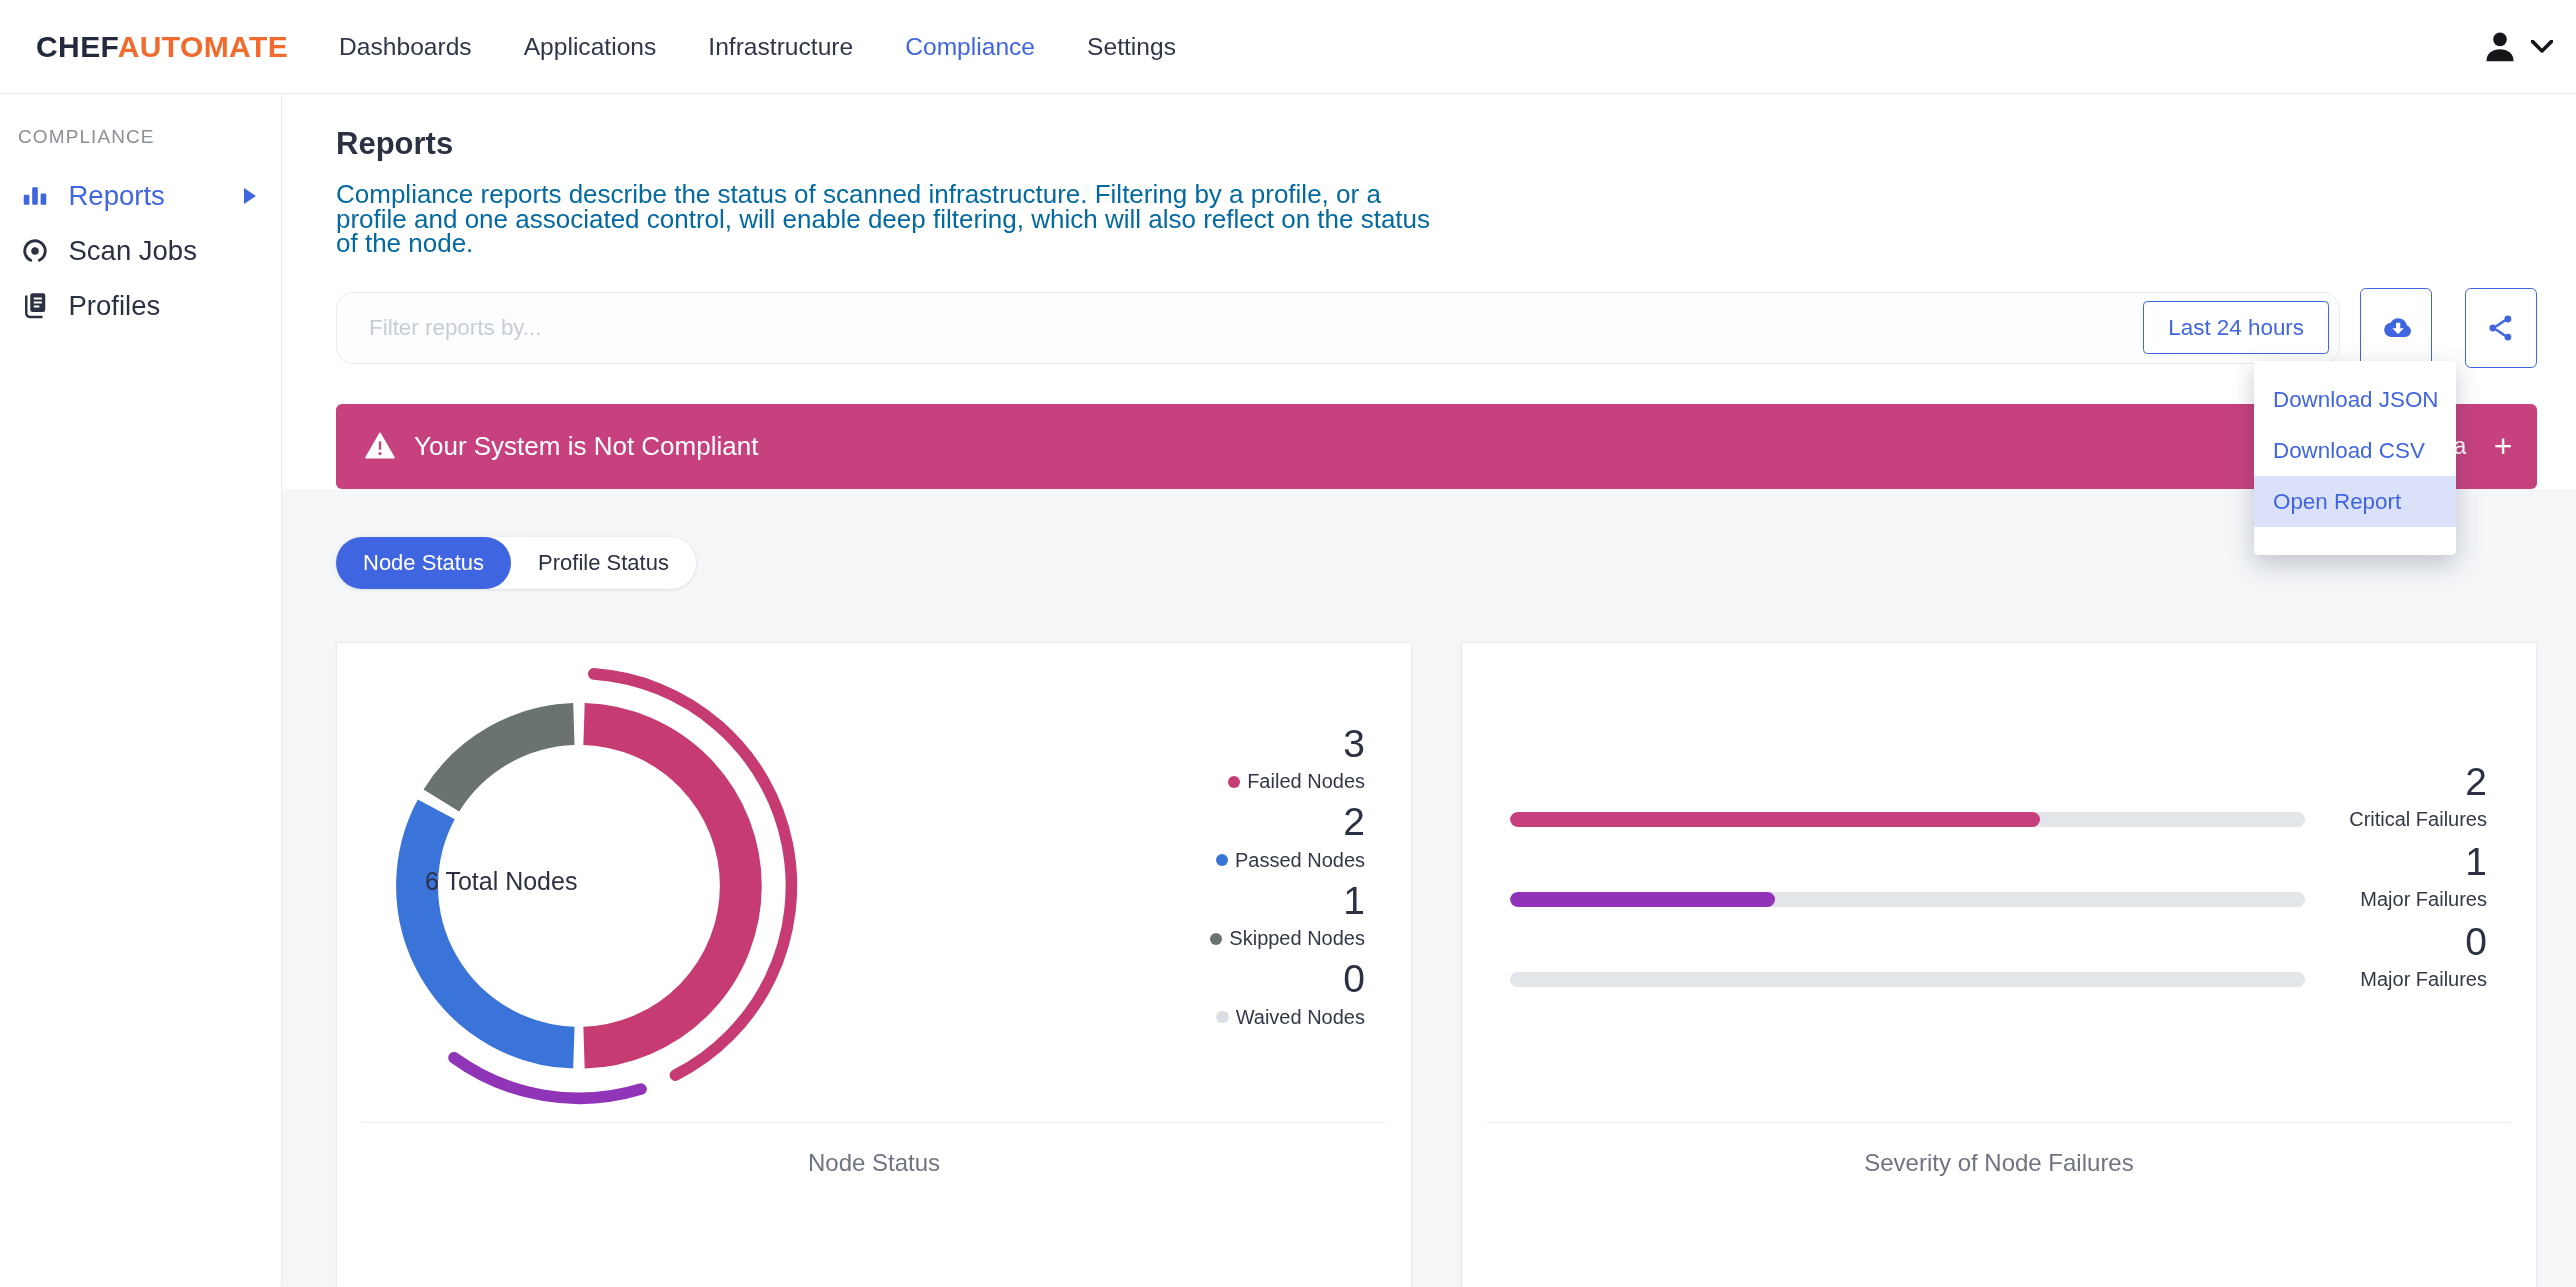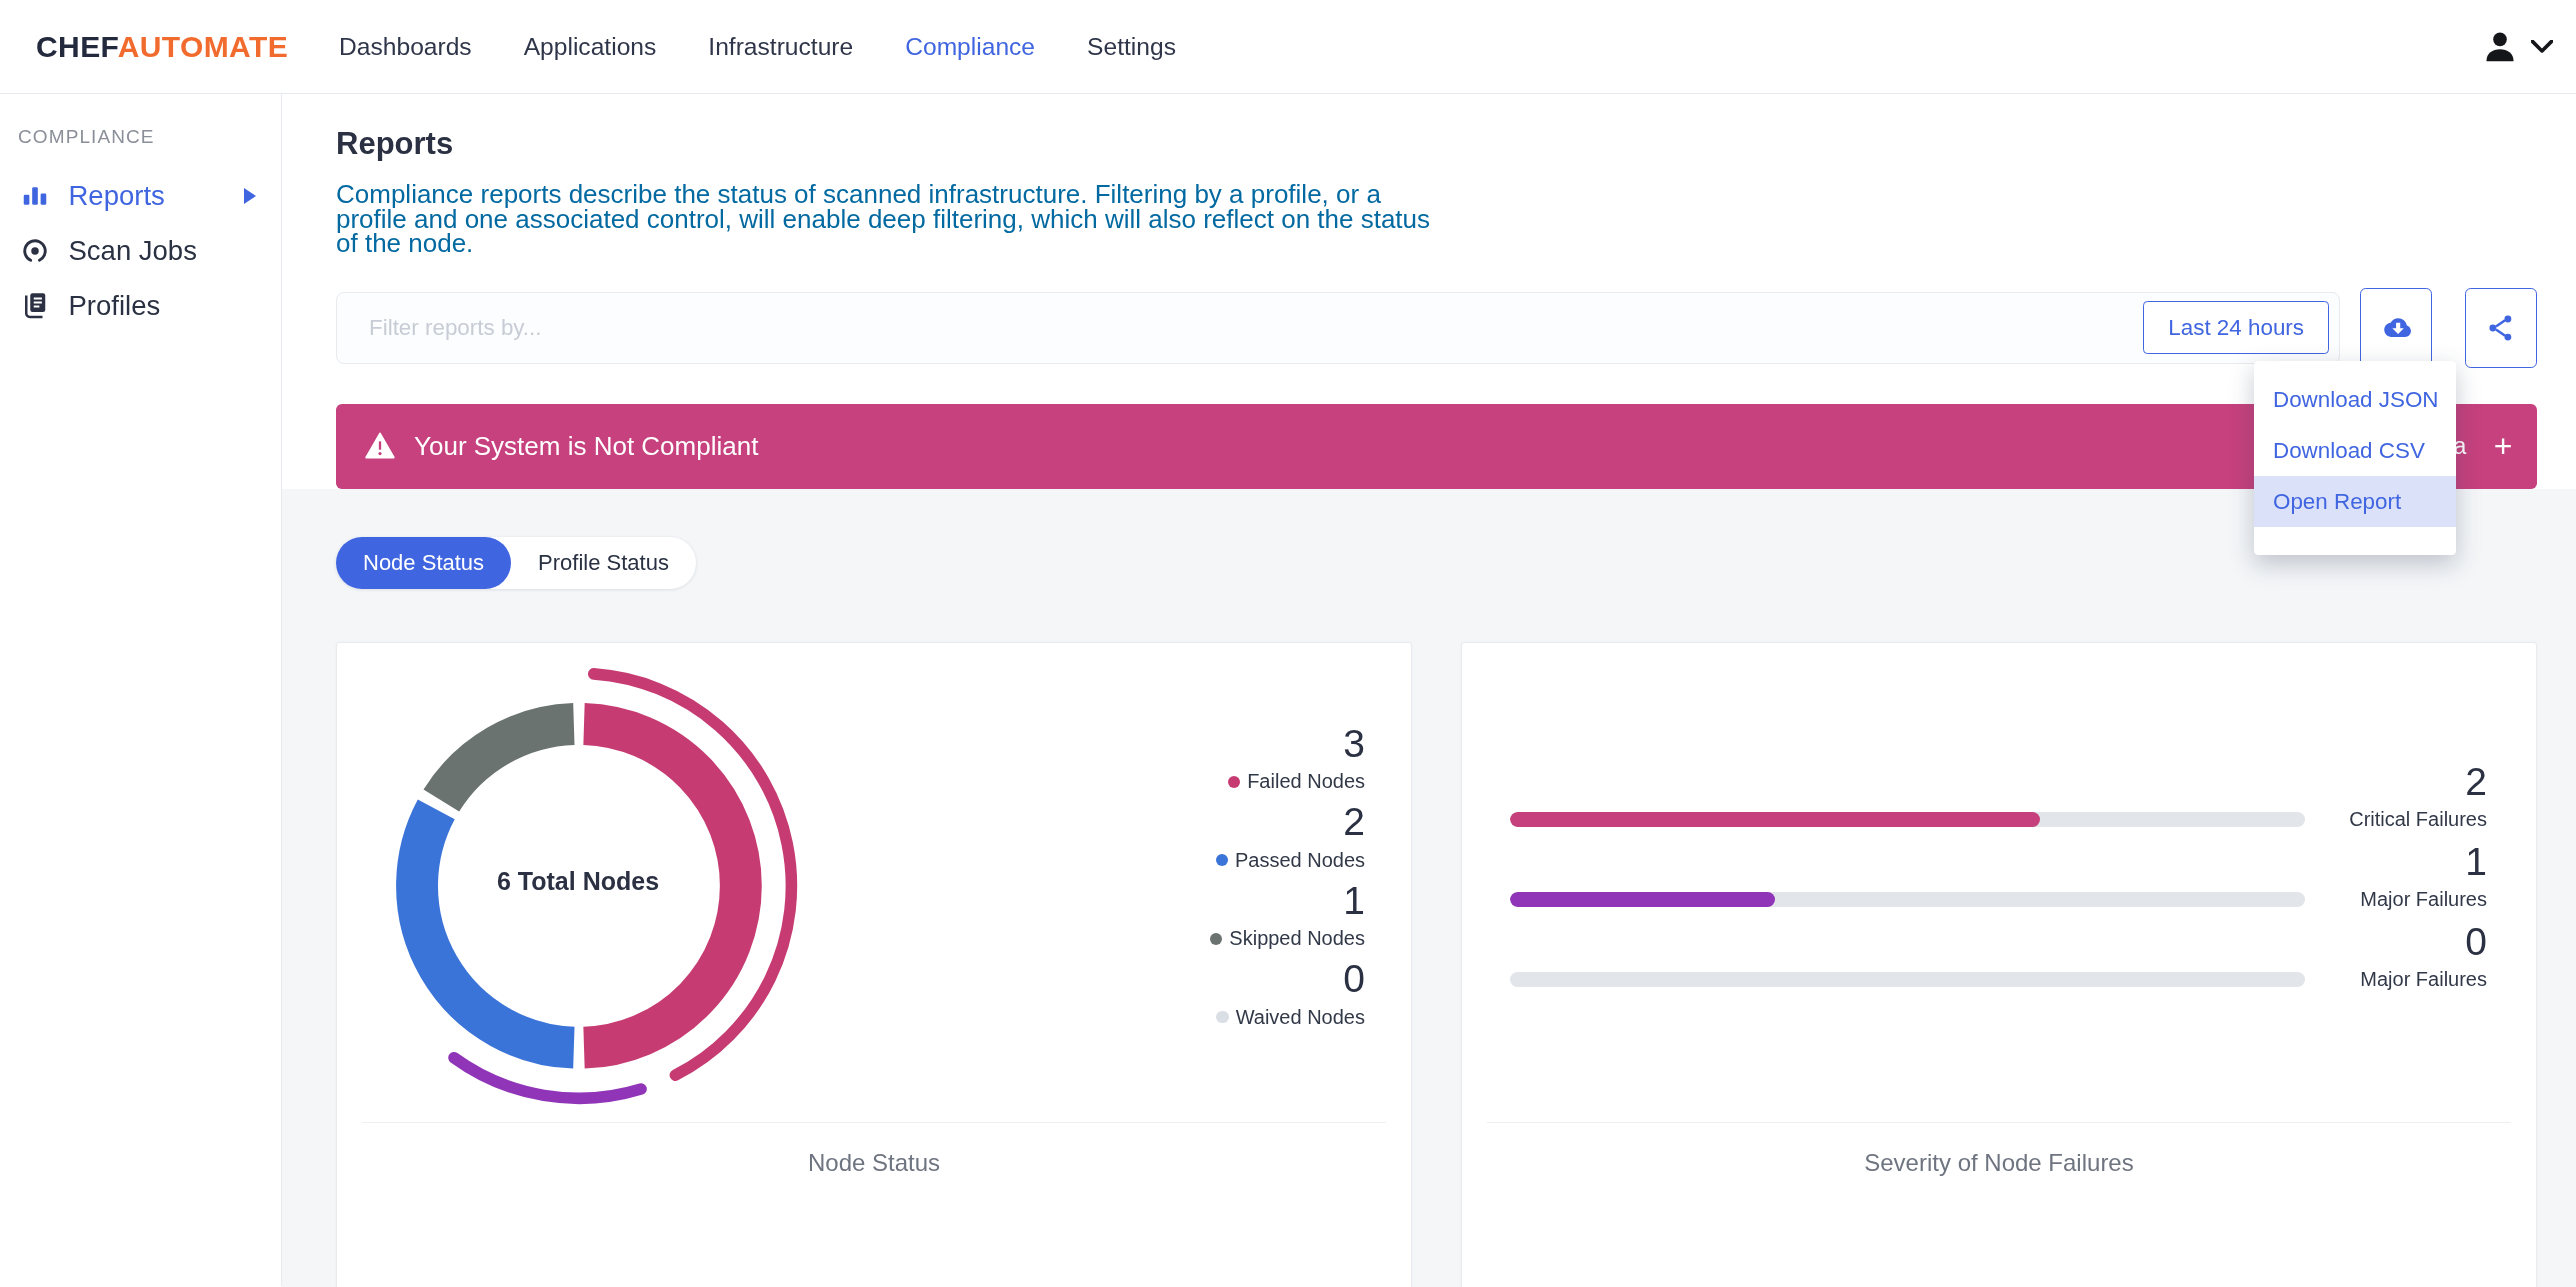--- a/index.html
+++ b/index.html
@@ -28,21 +28,21 @@
                 border-left:12.3px solid #4065e0; border-top:8px solid transparent; border-bottom:8px solid transparent; }
 
   main { flex:1; display:flex; flex-direction:column; min-width:0; }
 
   
   .page-head { background:#fff; padding:32px 39px 0 54px; }
   .page-title { font-size:31px; font-weight:700; color:#2b3142; }
   .page-desc { margin-top:20px; font-size:26px; line-height:24.6px; color:#0369a1; max-width:1099px; }
 
   .filter-row { margin-top:32px; display:flex; align-items:center; }
-  .filter-input { flex:1; height:72px; border:1.4px solid #e7eaee; border-radius:8px; background:#fcfdfe;
+  .filter-input { flex:1; height:72px; border:1.4px solid #e7eaee; border-radius:17px; background:#fcfdfe;
                   display:flex; align-items:center; padding:0 10px 0 0; }
   .filter-input input { flex:1; border:none; outline:none; background:transparent; font-size:22.4px;
                         font-family:"Liberation Sans",sans-serif; color:#2b3142; padding:0 0 0 32px; }
   .filter-input input::placeholder { color:#c7ccd5; }
   .range-btn { flex:none; border:1.4px solid #4065e0; color:#4065e0; background:#fff; border-radius:4.3px;
                font-size:22.4px; padding:12.3px 24px; cursor:pointer; font-family:"Liberation Sans",sans-serif; }
   .icon-btn { width:72px; height:80px; border:1.4px solid #4065e0; border-radius:5.8px; background:#fff;
               display:flex; align-items:center; justify-content:center; cursor:pointer; flex:none; }
   .icon-btn + .icon-btn { margin-left:33px; }
   .filter-input + .icon-btn { margin-left:20px; }
@@ -66,22 +66,22 @@
   .pillbox { display:inline-flex; background:#fff; border-radius:722px; box-shadow:0 0.7px 3.6px rgba(31,38,62,.12); }
   .pill { font-size:22px; padding:13px 27px; border-radius:722px; color:#2a3142; cursor:pointer; white-space:nowrap; }
   .pill.active { background:#4065e0; color:#fff; }
 
   .cards { margin-top:53px; display:flex; gap:49px; }
   .card { flex:1; background:#fff; border:0.7px solid #e9ebef; border-radius:2.9px; position:relative;
           height:766px; box-shadow:0 0.7px 2.2px rgba(40,50,70,.05); }
 
   
   #donut-svg { position:absolute; left:22px; top:0; }
-  .donut-center { position:absolute; left:82px; top:224px; width:318px; text-align:center;
-                  font-size:25px; color:#2b3142;font-weight:bold; }
+  .donut-center { position:absolute; left:88px; top:224px; width:318px; 
+                  font-size:25px; color:#2b3142; }
   .legend { position:absolute; right:46px; top:81px; display:flex; flex-direction:column; }
   .legend-entry { display:flex; flex-direction:column; align-items:flex-end; margin-bottom:8px; }
   .legend-num { font-size:39px; color:#2b3142; line-height:40px; }
   .legend-lrow { display:flex; align-items:center; gap:7px; margin-top:5.8px; height:24.6px; }
   .legend-dot { width:12.3px; height:12.3px; border-radius:50%; flex:none; }
   .legend-label { font-size:20px; color:#313847; }
 
   .card-divider { position:absolute; left:24.6px; right:24.6px; top:479px; height:1.4px; background:#edeff2; }
   .card-caption { position:absolute; top:506px; left:0; width:100%; text-align:center;
                   font-size:24px; color:#6e7480; }

